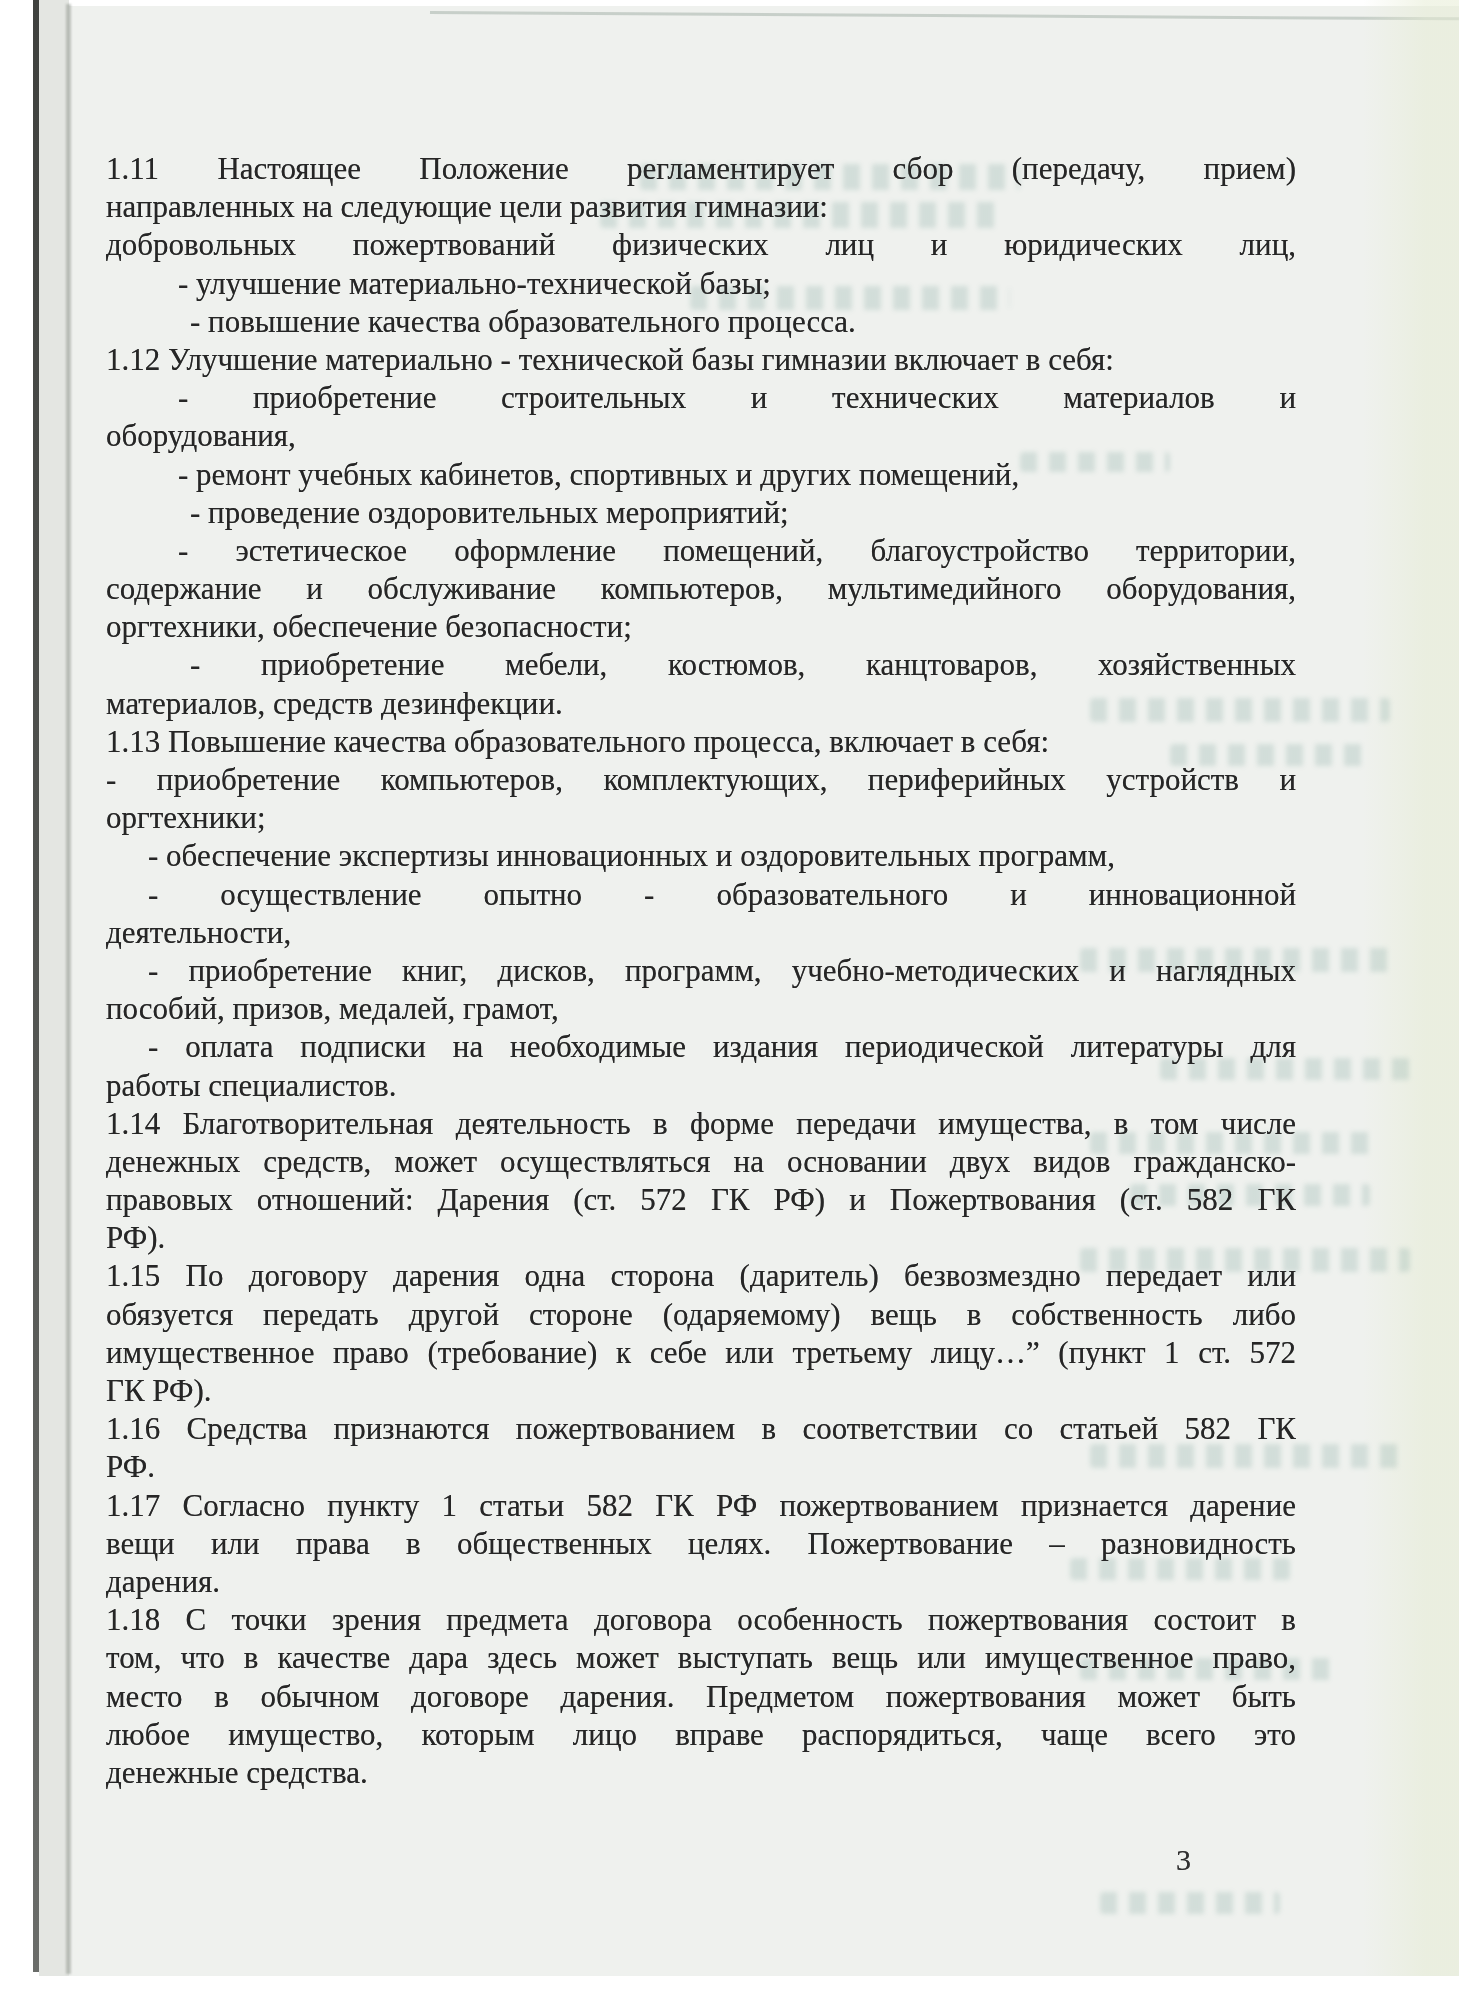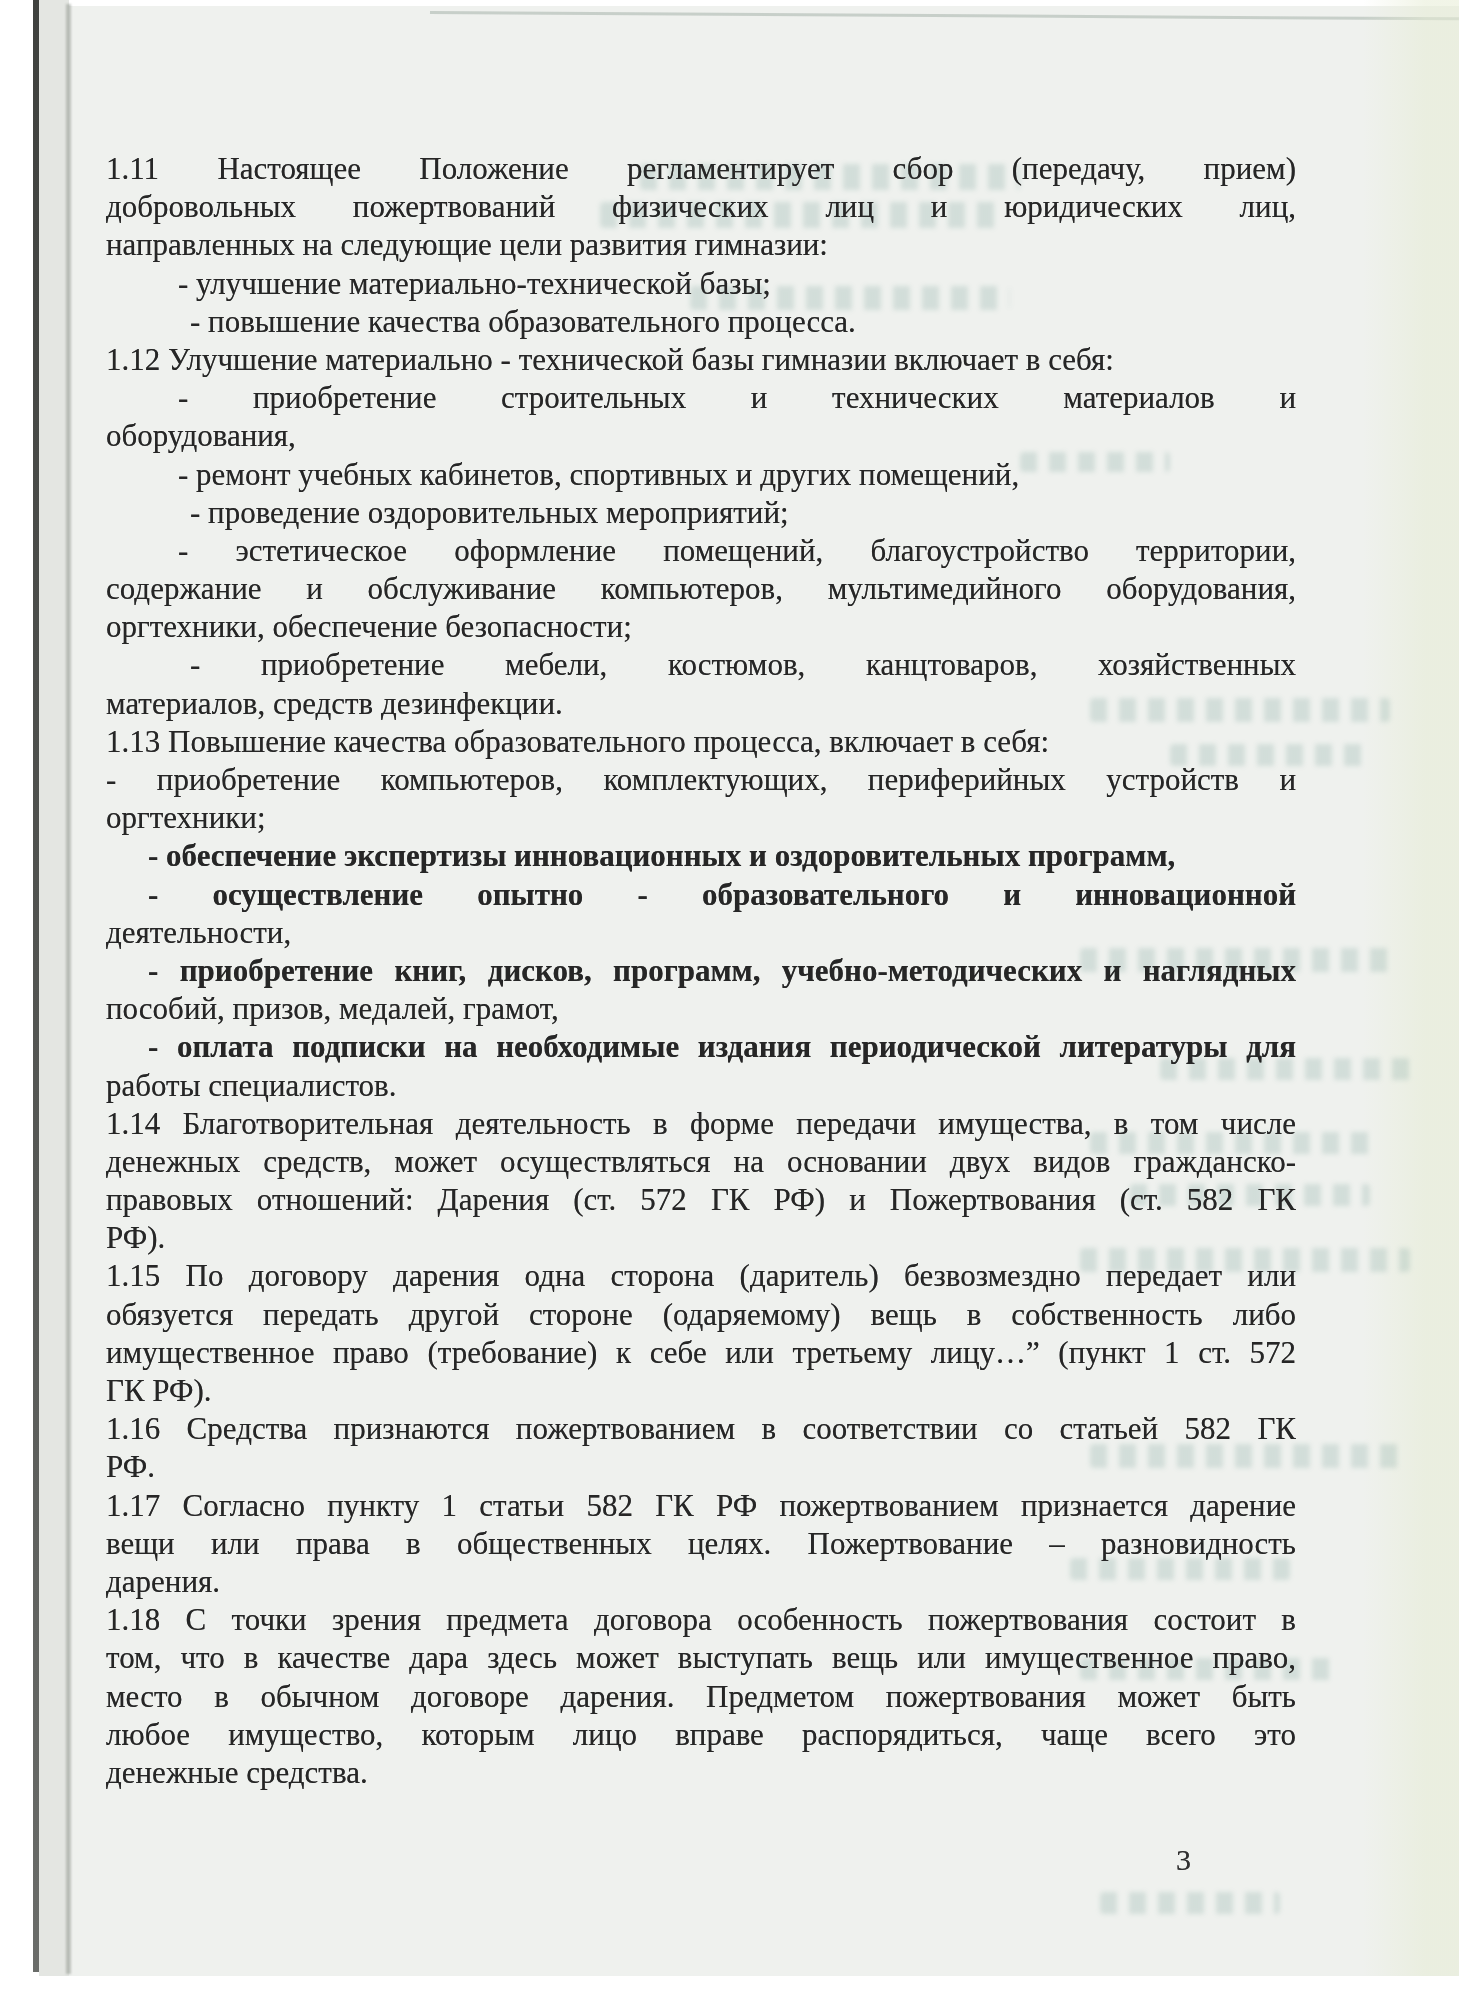--- a/index.html
+++ b/index.html
@@ -39,21 +39,21 @@
   
   .content{
     position:absolute;left:106px;top:150px;width:1190px;
     color:#262626;font-size:31px;line-height:38.2px;
     text-shadow:0 0 .6px rgba(40,40,40,.65);
   }
   .ln{height:38.2px;overflow:hidden;text-align:left;}
   .j{text-align:justify;text-align-last:justify;}
   .ia{padding-left:72px;}
   .ib{padding-left:84px;}
-  .ic{padding-left:42px;font-weight:bold;}
+  .ic{padding-left:42px;}
   .page-num{
     position:absolute;left:1176px;top:1843px;
     font-size:30px;color:#303030;text-shadow:0 0 .6px rgba(40,40,40,.6);
   }
   
   .ghost{
     position:absolute;height:22px;border-radius:4px;
     filter:blur(2.6px);opacity:.42;
     background:repeating-linear-gradient(90deg,
       rgba(116,158,150,.55) 0 17px,rgba(116,158,150,0) 17px 29px);
@@ -80,22 +80,22 @@
 <div class="ghost" style="left:1090px;top:1132px;width:290px;"></div>
 <div class="ghost" style="left:1130px;top:1184px;width:240px;"></div>
 <div class="ghost" style="left:1080px;top:1248px;width:330px;height:24px;"></div>
 <div class="ghost" style="left:1090px;top:1444px;width:310px;height:24px;"></div>
 <div class="ghost" style="left:1070px;top:1558px;width:220px;"></div>
 <div class="ghost" style="left:1080px;top:1658px;width:260px;"></div>
 <div class="ghost" style="left:1100px;top:1892px;width:180px;"></div>
 
 <div class="content">
   <div class="ln j">1.11 Настоящее Положение регламентирует сбор (передачу, прием)</div>
+  <div class="ln">направленных на следующие цели развития гимназии:</div>
   <div class="ln j">добровольных пожертвований физических лиц и юридических лиц,</div>
-  <div class="ln">направленных на следующие цели развития гимназии:</div>
   <div class="ln ia">- улучшение материально-технической базы;</div>
   <div class="ln ib">- повышение качества образовательного процесса.</div>
   <div class="ln">1.12 Улучшение материально - технической базы гимназии включает в себя:</div>
   <div class="ln j ia">- приобретение строительных и технических материалов и</div>
   <div class="ln">оборудования,</div>
   <div class="ln ia">- ремонт учебных кабинетов, спортивных и других помещений,</div>
   <div class="ln ib">- проведение оздоровительных мероприятий;</div>
   <div class="ln j ia">- эстетическое оформление помещений, благоустройство территории,</div>
   <div class="ln j">содержание и обслуживание компьютеров, мультимедийного оборудования,</div>
   <div class="ln">оргтехники, обеспечение безопасности;</div>

